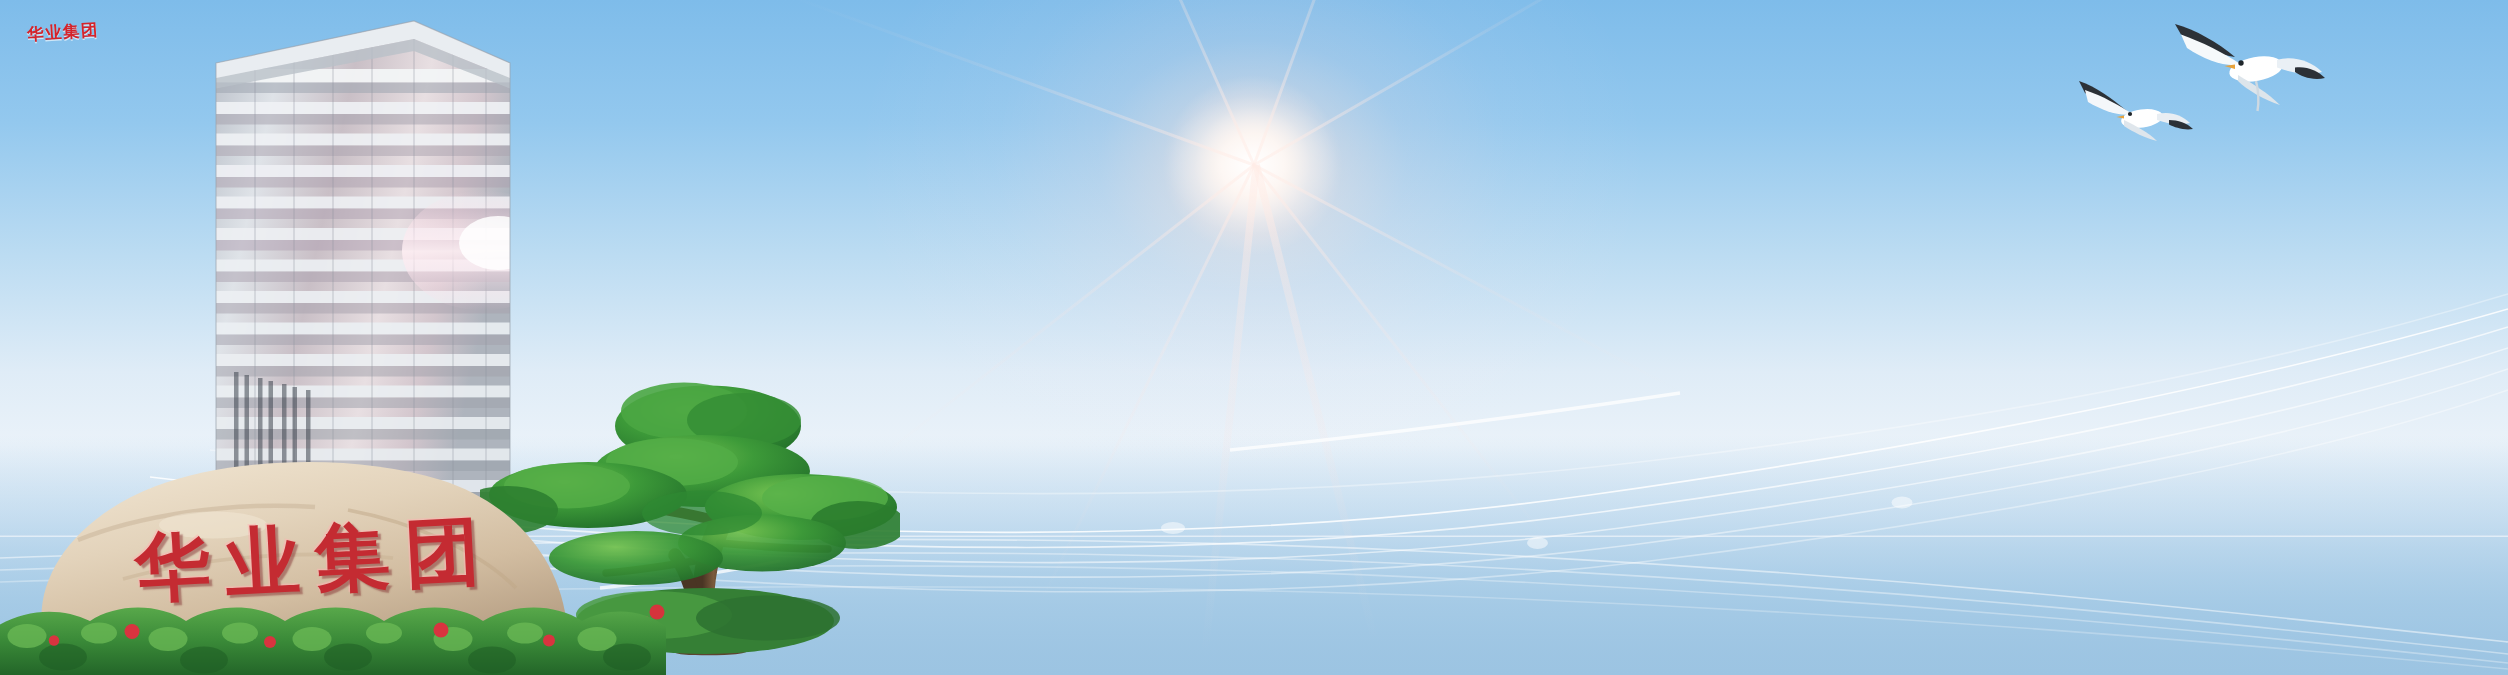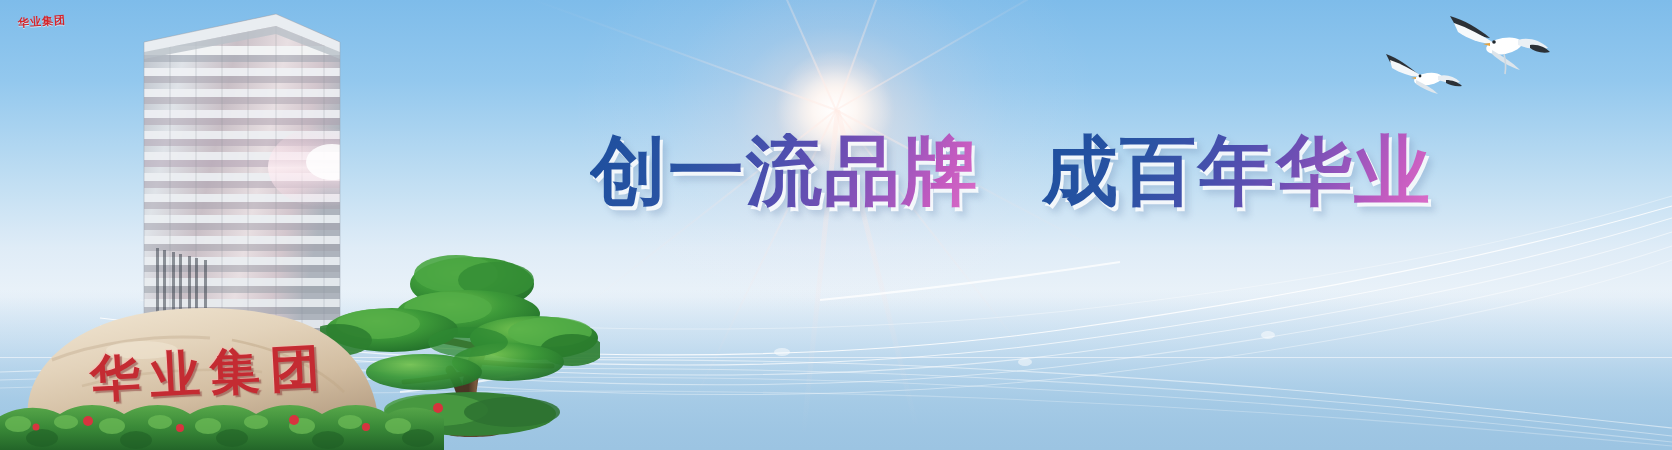--- a/index.html
+++ b/index.html
@@ -350,19 +350,14 @@
     <path d="M6,13 C20,18 34,25 46,33 C36,35 22,30 10,22 Z" fill="#f6f9fb"></path>
     <ellipse cx="56" cy="36" rx="18" ry="8" fill="#ffffff" transform="rotate(-10 56 36)"></ellipse>
     <path d="M70,30 C80,27 92,30 100,38 C90,41 78,38 70,35 Z" fill="#eaf0f5"></path>
     <path d="M82,35 C90,34 97,37 102,42 C94,44 86,41 82,38 Z" fill="#2c3137"></path>
     <path d="M44,40 C54,46 64,52 72,60 C62,57 50,50 44,44 Z" fill="#dde5eb"></path>
     <circle cx="46" cy="32" r="1.8" fill="#20262b"></circle>
     <path d="M42,33 L35,34 L42,36 Z" fill="#e8a23a"></path>
     <path d="M56,44 C58,52 58,58 57,64" stroke="#cfd9e1" stroke-width="1.6" fill="none"></path>
   </svg>
 
-  <div class="slogan">
-    <span class="phrase">创一流品牌</span>
-    <span class="gap"></span>
-    <span class="phrase">成百年华业</span>
-  </div>
 
 </div>
 
 </body></html>

